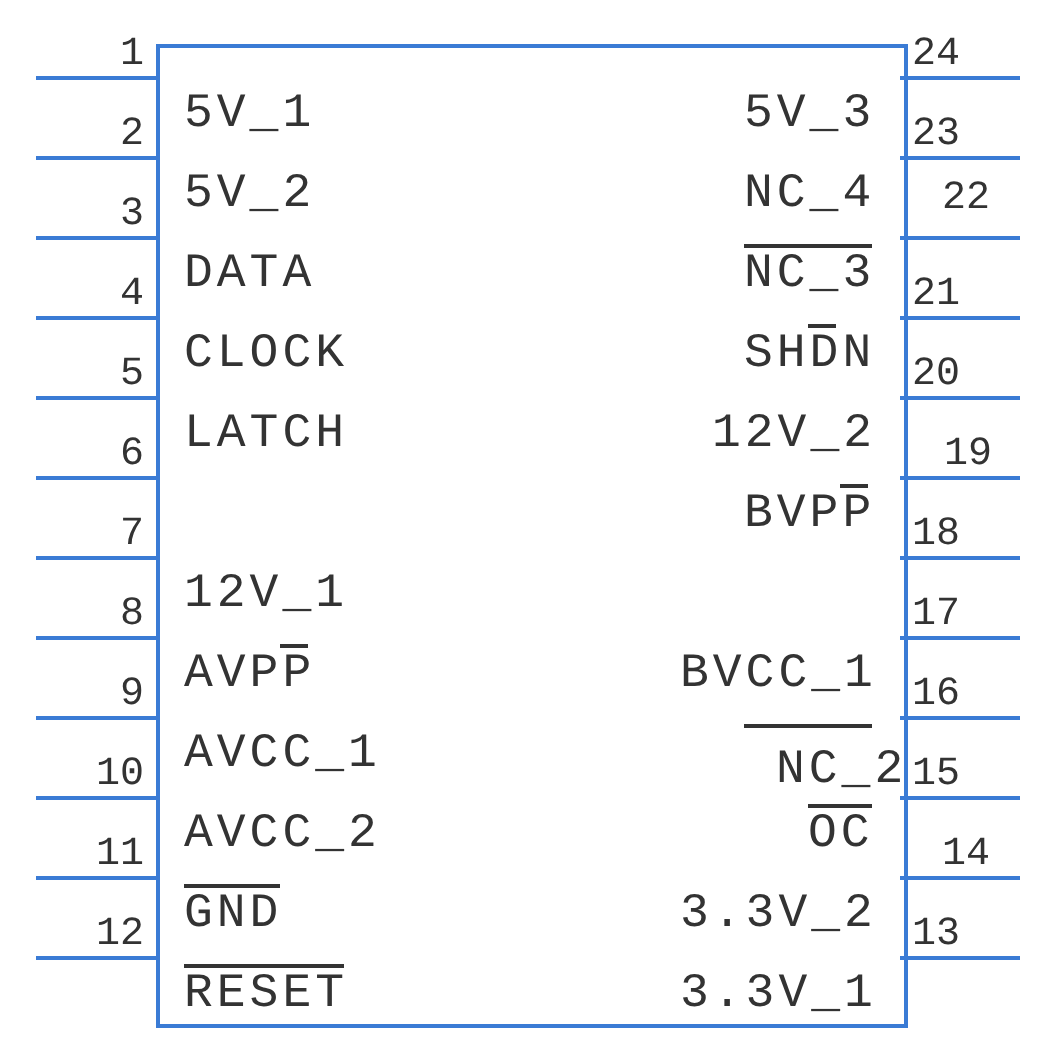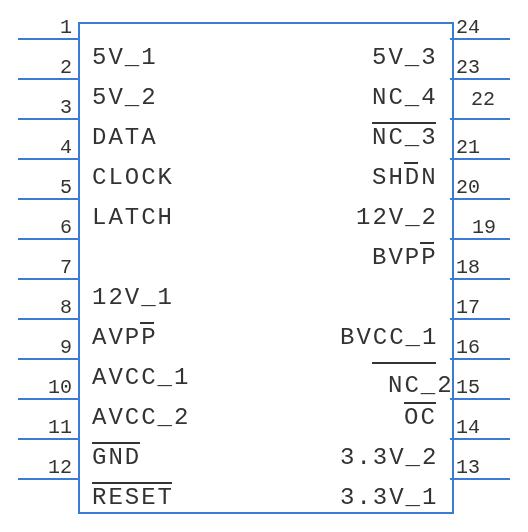--- a/index.html
+++ b/index.html
@@ -81,18 +81,18 @@
     <div class="label right" style="left: 340px; top: 324px; width: 96px;">BVCC_1</div>
     <div class="pin-line" style="left: 450px; top: 358px; width: 60px;"></div>
     <div class="pin-num" style="left: 456px; top: 336px; width: 54px; text-align: left;">16</div>
     <div class="label right" style="left: 372px; top: 372px; width: 64px; margin-left: 16px;">NC_2</div>
     <div class="bar" style="left: 372px; top: 362px; width: 64px;"></div>
     <div class="pin-line" style="left: 450px; top: 398px; width: 60px;"></div>
     <div class="pin-num" style="left: 456px; top: 376px; width: 54px; text-align: left;">15</div>
     <div class="label right" style="left: 404px; top: 404px; width: 32px;">OC</div>
     <div class="bar" style="left: 404px; top: 402px; width: 32px;"></div>
     <div class="pin-line" style="left: 450px; top: 438px; width: 60px;"></div>
-    <div class="pin-num" style="left: 456px; top: 416px; width: 54px; text-align: left;">14</div>
+    <div class="pin-num" style="left: 456px; top: 416px; width: 54px; text-align: center;">14</div>
     <div class="label right" style="left: 340px; top: 444px; width: 96px;">3.3V_2</div>
     <div class="pin-line" style="left: 450px; top: 478px; width: 60px;"></div>
     <div class="pin-num" style="left: 456px; top: 456px; width: 54px; text-align: left;">13</div>
     <div class="label right" style="left: 340px; top: 484px; width: 96px;">3.3V_1</div>
   </div>
 
 </body></html>

